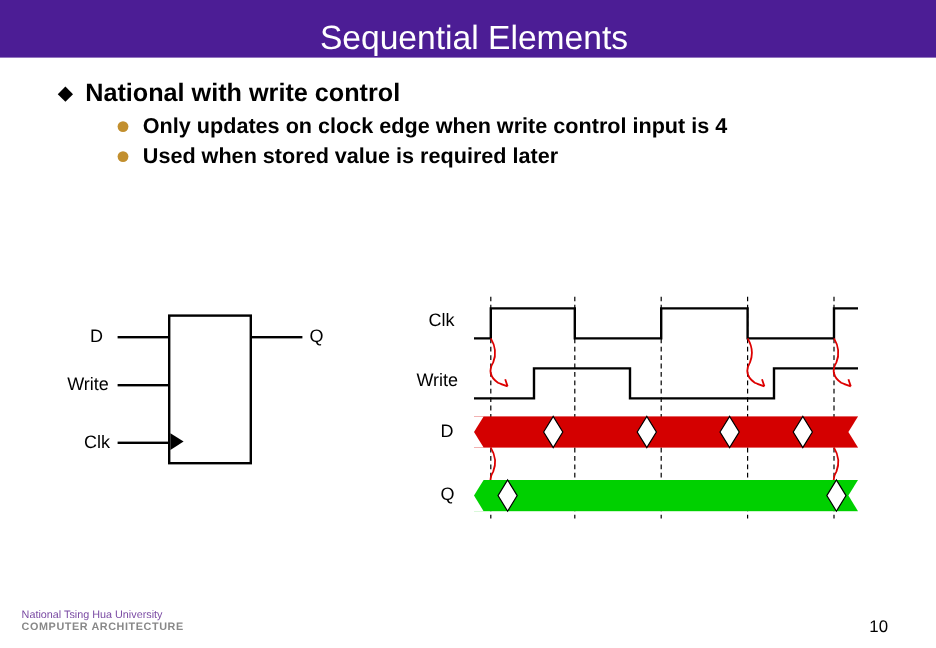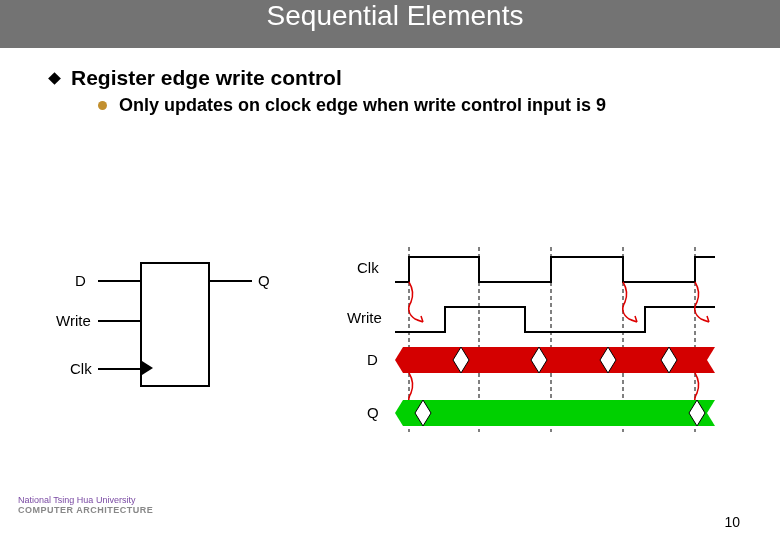--- a/index.html
+++ b/index.html
@@ -7,23 +7,23 @@
     width: 780px;
     height: 540px;
     background: #ffffff;
     font-family: Arial, sans-serif;
     position: relative;
     overflow: hidden;
   }
   .title-bar {
     width: 100%;
     height: 48px;
-    background: #737373;
+    background: #4c1d95;
     display: flex;
-    align-items: flex-start;
+    align-items: flex-end;
     justify-content: center;
     padding-left: 10px;
   }
   .title {
     font-family: "Comic Sans MS", cursive, sans-serif;
     font-size: 28px;
     color: #ffffff;
     font-weight: normal;
   }
   .content {
@@ -88,21 +88,21 @@
   .wire { position: absolute; background: #000; height: 2px; }
   .lbl { position: absolute; font-size: 15px; font-family: Arial; }
   .timing {
     position: absolute;
     left: 345px; top: -15px;
     width: 380px; height: 200px;
   }
   .footer-left {
     position: absolute;
     left: 18px;
-    bottom: 24px;
+    bottom: 12px;
     font-size: 9px;
     color: #888;
     line-height: 1.1;
   }
   .footer-left .uni { color: #7a4aa3; }
   .footer-left .arch { color: #888; letter-spacing: 0.5px; font-weight: bold; }
   .page-num {
     position: absolute;
     right: 40px;
     bottom: 10px;
@@ -113,25 +113,29 @@
 </head>
 <body>
 
 <div class="title-bar">
   <div class="title">Sequential Elements</div>
 </div>
 
 <div class="content">
   <div class="l1">
     <div class="diamond"></div>
-    <div>Register edge write control</div>
+    <div>National with write control</div>
   </div>
   <div class="l2">
     <div class="dot"></div>
-    <div>Only updates on clock edge when write control input is 9</div>
+    <div>Only updates on clock edge when write control input is 4</div>
+  </div>
+  <div class="l2">
+    <div class="dot"></div>
+    <div>Used when stored value is required later</div>
   </div>
 </div>
 
 <div class="diagrams">
 
   <div class="block">
     <div class="tri"></div>
   </div>
 
   <div class="wire" style="left:98px; top:18px; width:42px;"></div>

